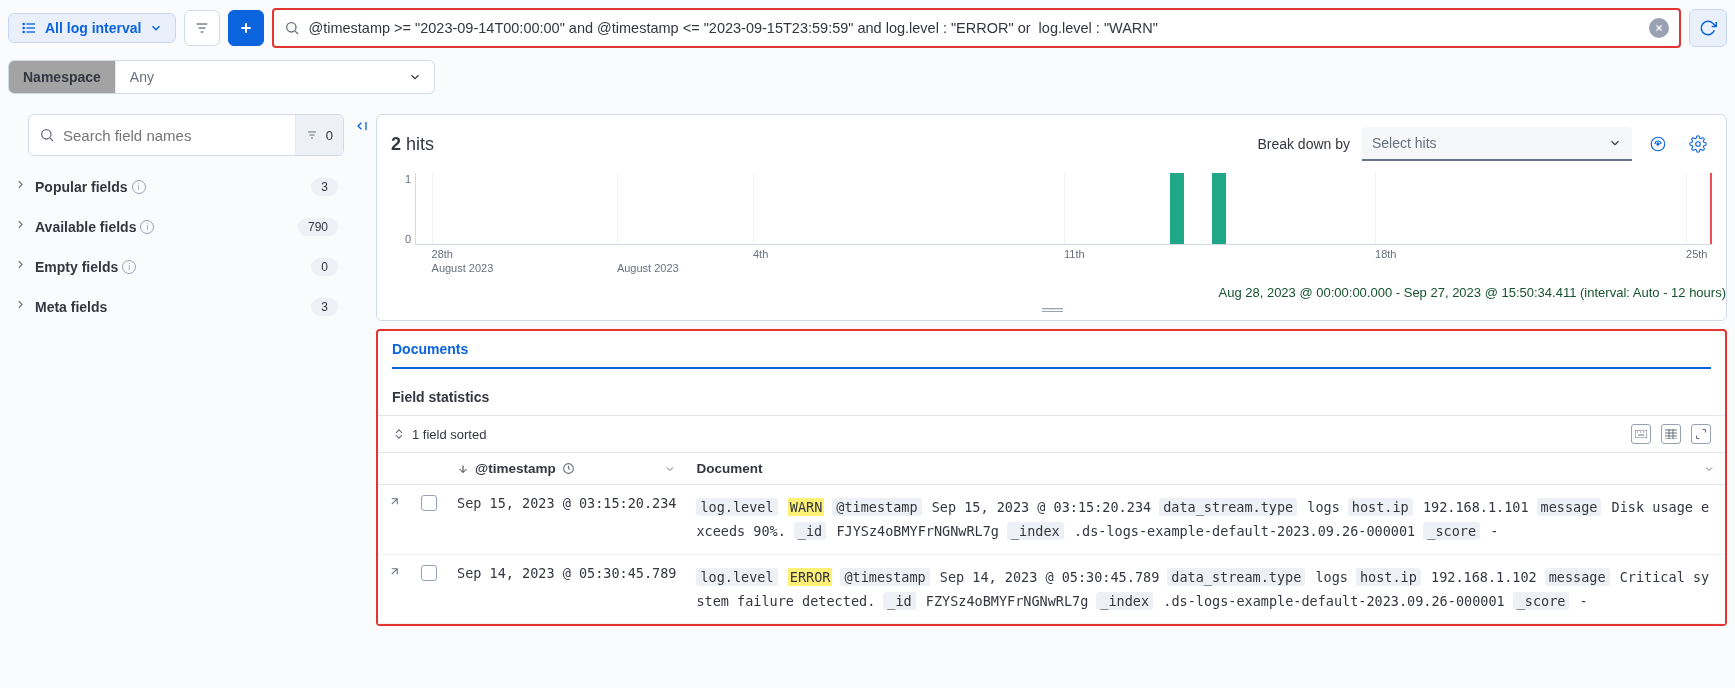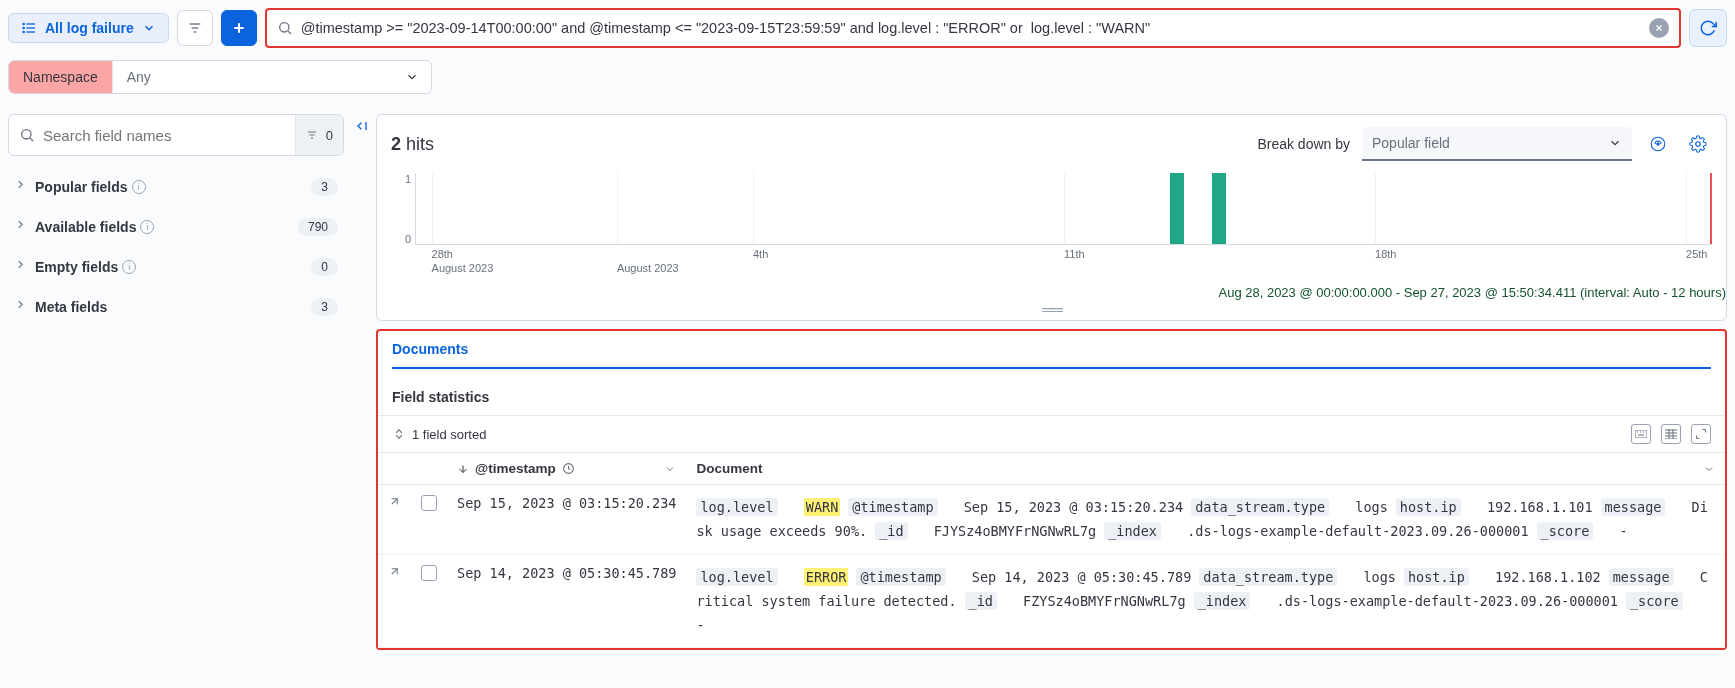--- a/index.html
+++ b/index.html
@@ -22,28 +22,28 @@
   
   .date-group { display: flex; align-items: stretch; }
   .date-left { display: flex; align-items: center; gap: 4px; background: #fff; border: 1px solid #d3dae6; border-radius: 6px 0 0 6px; padding: 0 10px; height: 38px; cursor: pointer; }
   .date-right { display: flex; align-items: center; background: #fff; border: 1px solid #d3dae6; border-left: none; border-radius: 0 6px 6px 0; padding: 0 14px; height: 38px; cursor: pointer; font-weight: 500; }
   
   .refresh-btn { width: 38px; height: 38px; display: inline-flex; align-items: center; justify-content: center; background: #e9f0fb; border: 1px solid #c9d7f0; border-radius: 6px; cursor: pointer; }
   
   
   .ns-row { padding: 4px 8px 12px 8px; }
   .ns-pill { display: inline-flex; align-items: stretch; border: 1px solid #d3dae6; border-radius: 6px; overflow: hidden; background: #fff; }
-  .ns-label { padding: 8px 14px; font-weight: 400; background: #fca5a5; border-right: 1px solid #e4e8ee; }
+  .ns-label { padding: 8px 14px; font-weight: 700; background: #a3a3a3; border-right: 1px solid #e4e8ee; }
   .ns-value { padding: 8px 14px; color: #69707d; min-width: 280px; }
   .ns-chev { padding: 8px 12px; display: flex; align-items: center; }
   
   
   .main { display: flex; align-items: flex-start; }
   .sidebar { width: 352px; flex-shrink: 0; padding: 8px; }
-  .side-search { background: #fff; border: 1px solid #d3dae6; border-radius: 6px; display: flex; align-items: center; padding: 0 0 0 10px; height: 42px; }
+  .side-search { background: #fff; border: 1px solid #d3dae6; border-radius: 6px; display: flex; align-items: center; padding: 0 0 0 10px; height: 42px; margin-left: 20px; }
   .side-search input { flex: 1; border: none; outline: none; font-size: 15px; background: transparent; }
   .side-badge { background: #edf0f5; border-radius: 0 5px 5px 0; padding: 0 10px; height: 100%; display: flex; align-items: center; gap: 8px; color: #343741; font-size: 13px; border-left: 1px solid #e4e8ee;}
   .side-badge .filt { color:#69707d; }
   
   .cat-list { margin-top: 14px; display: flex; flex-direction: column; gap: 6px; }
   .cat-item { display: flex; padding: 8px 6px; gap: 8px; cursor: pointer; border-radius: 4px; }
   .cat-item .chev { color: #69707d; }
   .cat-item .lbl { font-weight: 600; flex: 1; display: flex; align-items: center; gap: 4px;}
   .cat-item .info { width:14px; height:14px; border:1px solid #98a2b3; border-radius:50%; display:inline-flex; align-items:center; justify-content:center; font-size:9px; color:#98a2b3; font-weight:normal;}
   .count-pill { background: #edf0f5; padding: 2px 10px; border-radius: 10px; font-size: 12px; color: #343741; }
@@ -85,42 +85,42 @@
   table.doc-table { width: 100%; border-collapse: collapse; }
   table.doc-table th { text-align: left; font-weight: 600; padding: 8px 10px; border-top: 1px solid #e4e8ee; border-bottom: 1px solid #e4e8ee; font-size: 13.5px; background: #fff; }
   table.doc-table td { padding: 10px; vertical-align: top; border-bottom: 1px solid #eef1f5; font-size: 13.5px; }
   .th-ts { display:flex; align-items:center; gap:6px;}
   .th-wrap { display:flex; align-items:center; justify-content:space-between;}
   .expand-cell { width: 26px; text-align:center; color:#69707d; cursor:pointer; }
   .check-cell { width: 24px; }
   .check-cell .cb { width:16px; height:16px; border:1px solid #98a2b3; border-radius:3px; display:inline-block; cursor:pointer;}
   .ts-cell { width: 230px; font-family: Menlo, Consolas, monospace; white-space: nowrap; }
   .doc-cell { font-family: Menlo, Consolas, monospace; line-height: 1.8; word-break: break-all; }
-  .k { background: #edf0f5; padding: 1px 4px; border-radius: 3px; margin-right: 18px; }
+  .k { background: #edf0f5; padding: 1px 4px; border-radius: 3px; margin-right: 2px; }
   .v { margin-right: 8px; }
   .hl { background: #fff176; padding: 1px 2px; }
   
   svg.ico { display:block; }
 </style>
 </head>
 <body>
 
 <div class="top-bar">
   <div class="dataset-selector">
     <span class="list-icon">
       <svg class="ico" width="16" height="16" viewBox="0 0 24 24" fill="none" stroke="currentColor" stroke-width="2">
           <line x1="8" y1="6" x2="21" y2="6"></line>
           <line x1="8" y1="12" x2="21" y2="12"></line>
           <line x1="8" y1="18" x2="21" y2="18"></line>
           <circle cx="4" cy="6" r="1"></circle>
           <circle cx="4" cy="12" r="1"></circle>
           <circle cx="4" cy="18" r="1"></circle>
         </svg>
     </span>
-    <span>All log failure</span>
+    <span>All log interval</span>
     <span class="chev">
       <svg class="ico" width="14" height="14" viewBox="0 0 24 24" fill="none" stroke="currentColor" stroke-width="2.5">
           <polyline points="6 9 12 15 18 9"></polyline>
         </svg>
     </span>
   </div>
 
   <div class="icon-btn">
     <svg class="ico" width="16" height="16" viewBox="0 0 24 24" fill="none" stroke="#69707d" stroke-width="2">
         <line x1="4" y1="6" x2="20" y2="6"></line>
@@ -239,21 +239,21 @@
       </svg>
   </div>
 
   <div class="content">
     <div class="panel">
       <div class="panel-head">
         <span class="hits"><b>2</b> <span>hits</span></span>
         <span class="spacer"></span>
         <span class="breakdown-lbl">Break down by</span>
         <div class="breakdown-sel">
-          <span>Popular field</span>
+          <span>Select hits</span>
           <svg class="ico" width="14" height="14" viewBox="0 0 24 24" fill="none" stroke="#343741" stroke-width="2">
               <polyline points="6 9 12 15 18 9"></polyline>
             </svg>
         </div>
         <span class="mini-btn">
           <svg class="ico" width="18" height="18" viewBox="0 0 24 24" fill="none" stroke="#0b64dd" stroke-width="1.5">
               <circle cx="12" cy="12" r="9"></circle>
               <path d="M8 12 a4 4 0 0 1 8 0"></path>
               <circle cx="12" cy="12" r="1.5" fill="#0b64dd"></circle>
             </svg>

